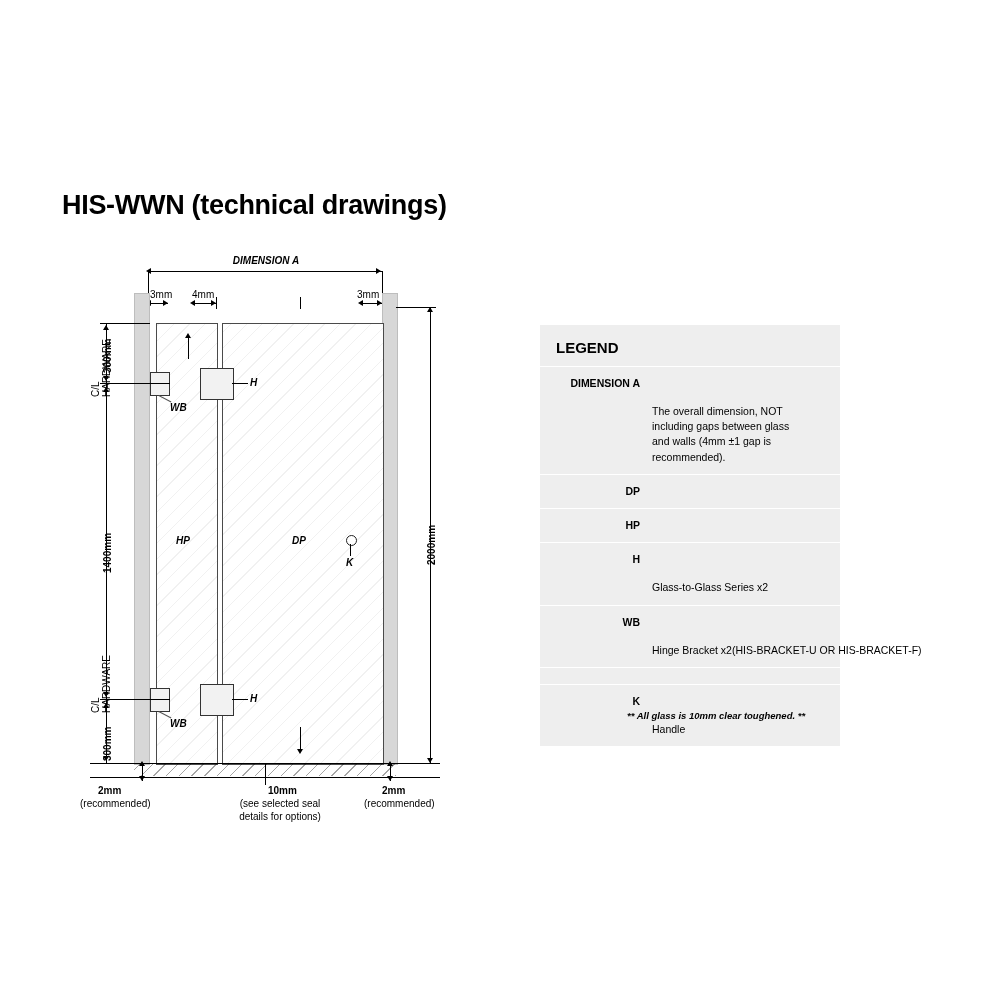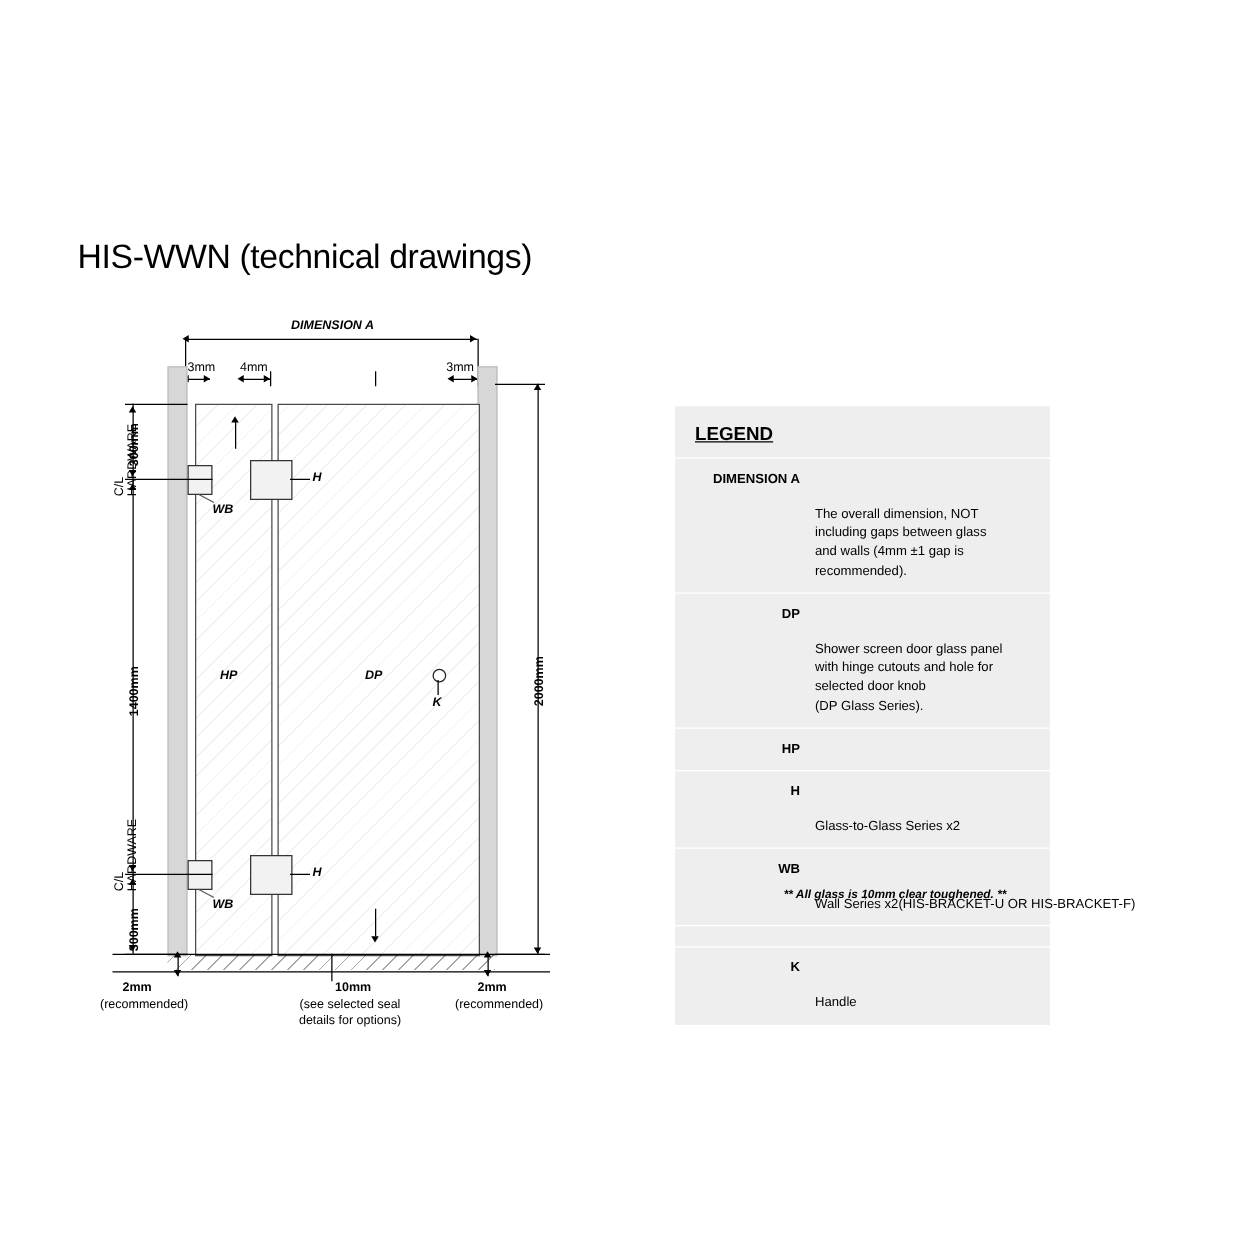--- a/index.html
+++ b/index.html
@@ -13,21 +13,21 @@
     position: relative;
     font-family: "Liberation Sans", sans-serif;
     color: #000000;
     overflow: hidden;
   }
   #page-title {
     position: absolute;
     left: 62px;
     top: 190px;
     font-size: 27px;
-    font-weight: normal;
+    font-weight: bold;
     letter-spacing: -0.3px;
     white-space: nowrap;
   }
 
   
   #drawing {
     position: absolute;
     left: 60px;
     top: 245px;
     width: 420px;
@@ -113,21 +113,20 @@
     left: 540px;
     top: 325px;
     width: 300px;
     background: #eeeeee;
     font-size: 10.5px;
   }
   #legend .legend-title {
     font-size: 15px;
     font-weight: bold;
     padding: 14px 16px 10px 16px;
-    text-decoration: underline;
   }
   .legend-row {
     display: flex;
     align-items: flex-start;
     border-top: 1px solid #ffffff;
     padding: 9px 4px 9px 0;
   }
   .legend-row .key {
     width: 100px;
     min-width: 100px;
@@ -277,38 +276,34 @@
   <div class="legend-row">
     <div class="key">DIMENSION A</div>
     <div class="desc">The overall dimension, NOT
 including gaps between glass
 and walls (4mm ±1 gap is
 recommended).</div>
   </div>
 
   <div class="legend-row">
     <div class="key">DP</div>
-    <div class="desc">Shower screen door glass panel
-with hinge cutouts and hole for
-selected door knob
-(DP Glass Series).</div>
   </div>
 
   <div class="legend-row">
     <div class="key">HP</div>
   </div>
 
   <div class="legend-row">
     <div class="key">H</div>
     <div class="desc">Glass-to-Glass Series x2</div>
   </div>
 
   <div class="legend-row wide">
     <div class="key">WB</div>
-    <div class="desc">Wall Series x2(HIS-BRACKET-U OR HIS-BRACKET-F)</div>
+    <div class="desc">Hinge Bracket x2(HIS-BRACKET-U OR HIS-BRACKET-F)</div>
   </div>
 
   <div class="legend-spacer"></div>
 
   <div class="legend-row">
     <div class="key">K</div>
     <div class="desc">Handle</div>
   </div>
 </div>
 

